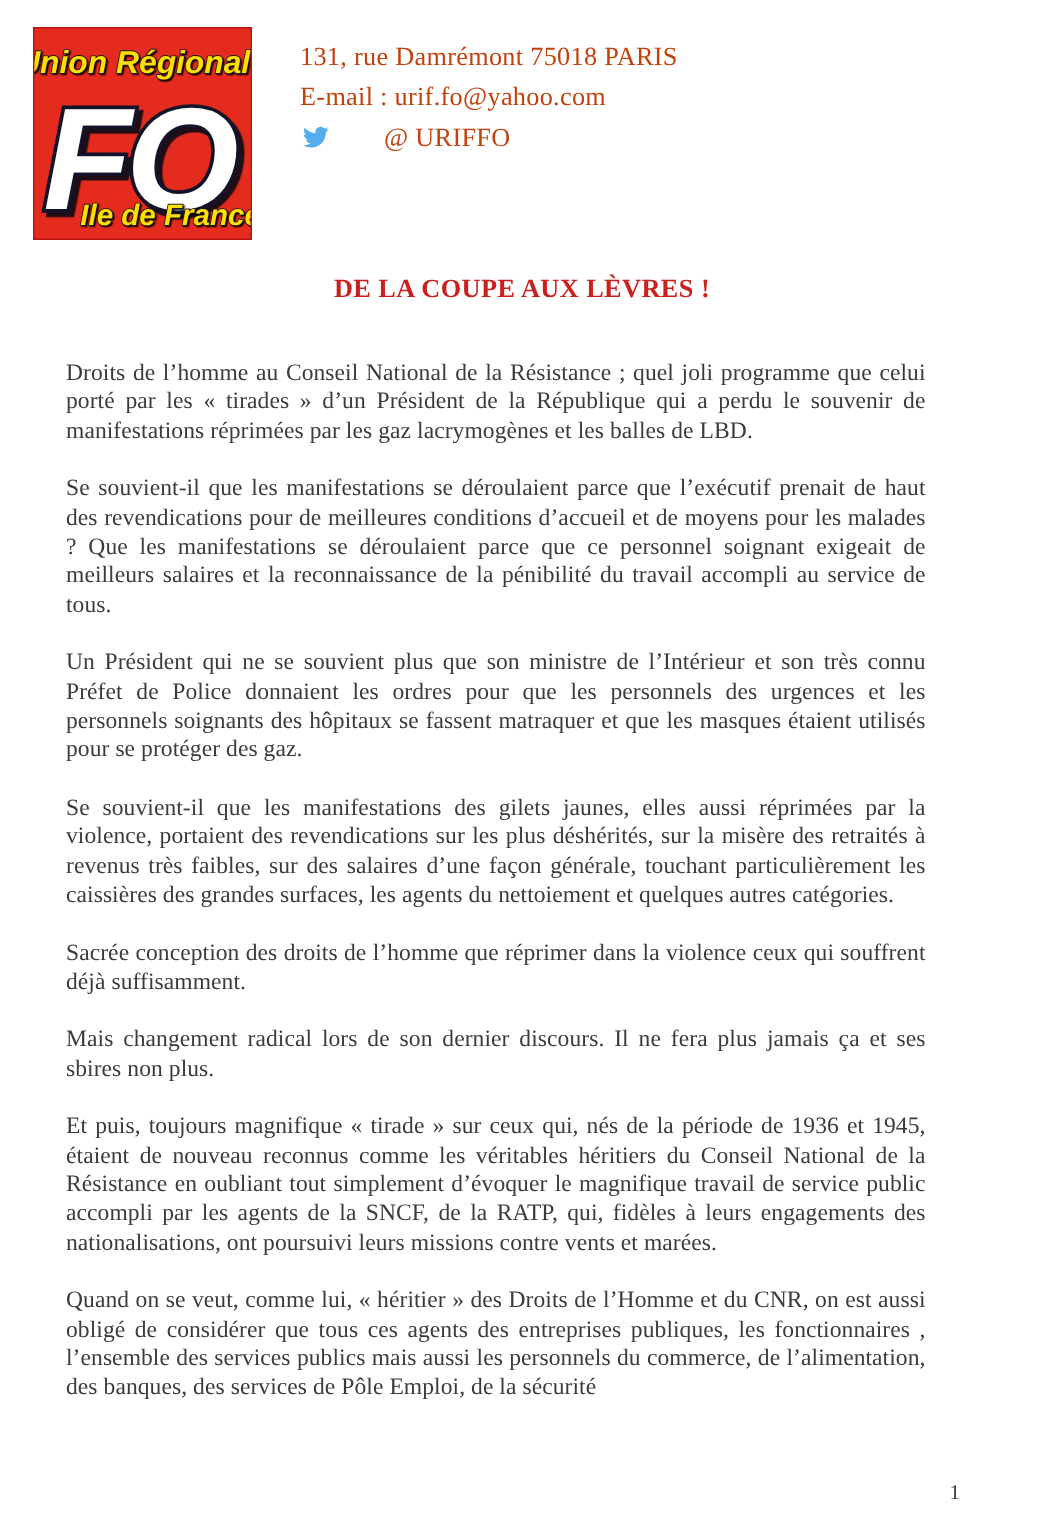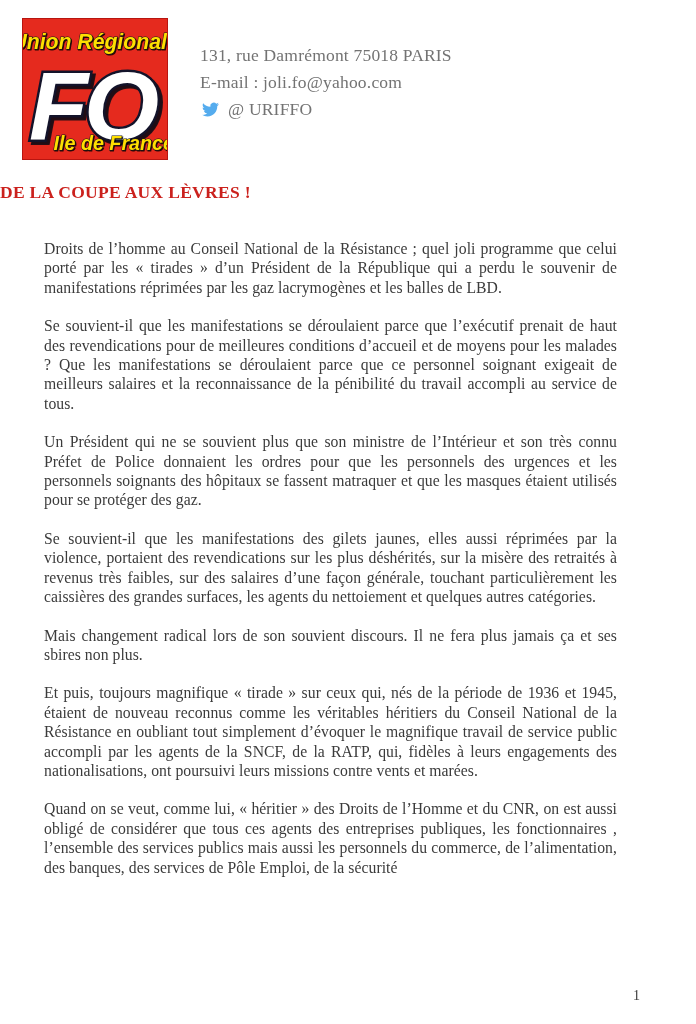--- a/index.html
+++ b/index.html
@@ -43,41 +43,42 @@
     stroke-width: 5px;
     paint-order: stroke fill;
     letter-spacing: -4px;
     filter: drop-shadow(3.5px 3px 0 rgba(10,10,20,0.9));
   }
 
   
   .addr {
     position: absolute;
     left: 200px;
-    top: 42px;
-    color: #737373;
+    top: 24px;
+    color: #c2410c;
     font-size: 17.5px;
     line-height: 27px;
     letter-spacing: 0.2px;
   }
-  .addr-row { display: flex; align-items: center; }
+  .addr-row { display: flex; align-items: center; gap: 28px; }
   .twitter-icon {
     width: 21px;
     height: 17px;
     margin-right: 7px;
     display: inline-block;
     flex: 0 0 auto;
   }
 
   
   .doc-title {
     position: absolute;
     left: 0;
     top: 182px;
     width: 100%;
+    text-align: center;
     color: #cb211d;
     font-weight: bold;
     font-size: 17.5px;
     letter-spacing: 0.3px;
   }
 
   
   .content {
     position: absolute;
     left: 44px;
@@ -108,36 +109,37 @@
   <div class="logo">
     <svg viewBox="0 0 146 142">
       <text class="logo-fo-text" x="70" y="122" font-size="98" text-anchor="middle">FO</text>
       <text class="logo-top-text" x="73" y="30" font-size="21.5" text-anchor="middle">Union Régionale</text>
       <text class="logo-bottom-text" x="92" y="133" font-size="20" text-anchor="middle">Ile de France</text>
     </svg>
   </div>
 
   <div class="addr">
     <div class="addr-line">131, rue Damrémont 75018 PARIS</div>
-    <div class="addr-line">E-mail : joli.fo@yahoo.com</div>
+    <div class="addr-line">E-mail : urif.fo@yahoo.com</div>
     <div class="addr-row">
       <svg class="twitter-icon" viewBox="0 0 24 24">
         <path fill="#55acee" d="M23.953 4.57a10 10 0 01-2.825.775 4.958 4.958 0 002.163-2.723c-.951.555-2.005.959-3.127 1.184a4.92 4.92 0 00-8.384 4.482C7.69 8.095 4.067 6.13 1.64 3.162a4.822 4.822 0 00-.666 2.475c0 1.71.87 3.213 2.188 4.096a4.904 4.904 0 01-2.228-.616v.06a4.923 4.923 0 003.946 4.827 4.996 4.996 0 01-2.212.085 4.936 4.936 0 004.604 3.417 9.867 9.867 0 01-6.102 2.105c-.39 0-.779-.023-1.17-.067a13.995 13.995 0 007.557 2.209c9.053 0 13.998-7.496 13.998-13.985 0-.21 0-.42-.015-.63A9.935 9.935 0 0024 4.59z"></path>
       </svg>
       <span>@ URIFFO</span>
     </div>
   </div>
 
   <h1 class="doc-title">DE LA COUPE AUX LÈVRES !</h1>
 
   <div class="content">
     <p>Droits de l’homme au Conseil National de la Résistance ; quel joli programme que celui porté par les « tirades » d’un Président de la République qui a perdu le souvenir de manifestations réprimées par les gaz lacrymogènes et les balles de LBD.</p>
     <p>Se souvient-il que les manifestations se déroulaient parce que l’exécutif prenait de haut des revendications pour de meilleures conditions d’accueil et de moyens pour les malades ? Que les manifestations se déroulaient parce que ce personnel soignant exigeait de meilleurs salaires et la reconnaissance de la pénibilité du travail accompli au service de tous.</p>
     <p>Un Président qui ne se souvient plus que son ministre de l’Intérieur et son très connu Préfet de Police donnaient les ordres pour que les personnels des urgences et les personnels soignants des hôpitaux se fassent matraquer et que les masques étaient utilisés pour se protéger des gaz.</p>
     <p>Se souvient-il que les manifestations des gilets jaunes, elles aussi réprimées par la violence, portaient des revendications sur les plus déshérités, sur la misère des retraités à revenus très faibles, sur des salaires d’une façon générale, touchant particulièrement les caissières des grandes surfaces, les agents du nettoiement et quelques autres catégories.</p>
-    <p>Mais changement radical lors de son souvient discours. Il ne fera plus jamais ça et ses sbires non plus.</p>
+    <p>Sacrée conception des droits de l’homme que réprimer dans la violence ceux qui souffrent déjà suffisamment.</p>
+    <p>Mais changement radical lors de son dernier discours. Il ne fera plus jamais ça et ses sbires non plus.</p>
     <p>Et puis, toujours magnifique « tirade » sur ceux qui, nés de la période de 1936 et 1945, étaient de nouveau reconnus comme les véritables héritiers du Conseil National de la Résistance en oubliant tout simplement d’évoquer le magnifique travail de service public accompli par les agents de la SNCF, de la RATP, qui, fidèles à leurs engagements des nationalisations, ont poursuivi leurs missions contre vents et marées.</p>
     <p>Quand on se veut, comme lui, « héritier » des Droits de l’Homme et du CNR, on est aussi obligé de considérer que tous ces agents des entreprises publiques, les fonctionnaires , l’ensemble des services publics mais aussi les personnels du commerce, de l’alimentation, des banques, des services de Pôle Emploi, de la sécurité</p>
   </div>
 
   <div class="page-number">1</div>
 
 </div>
 
 </body></html>

